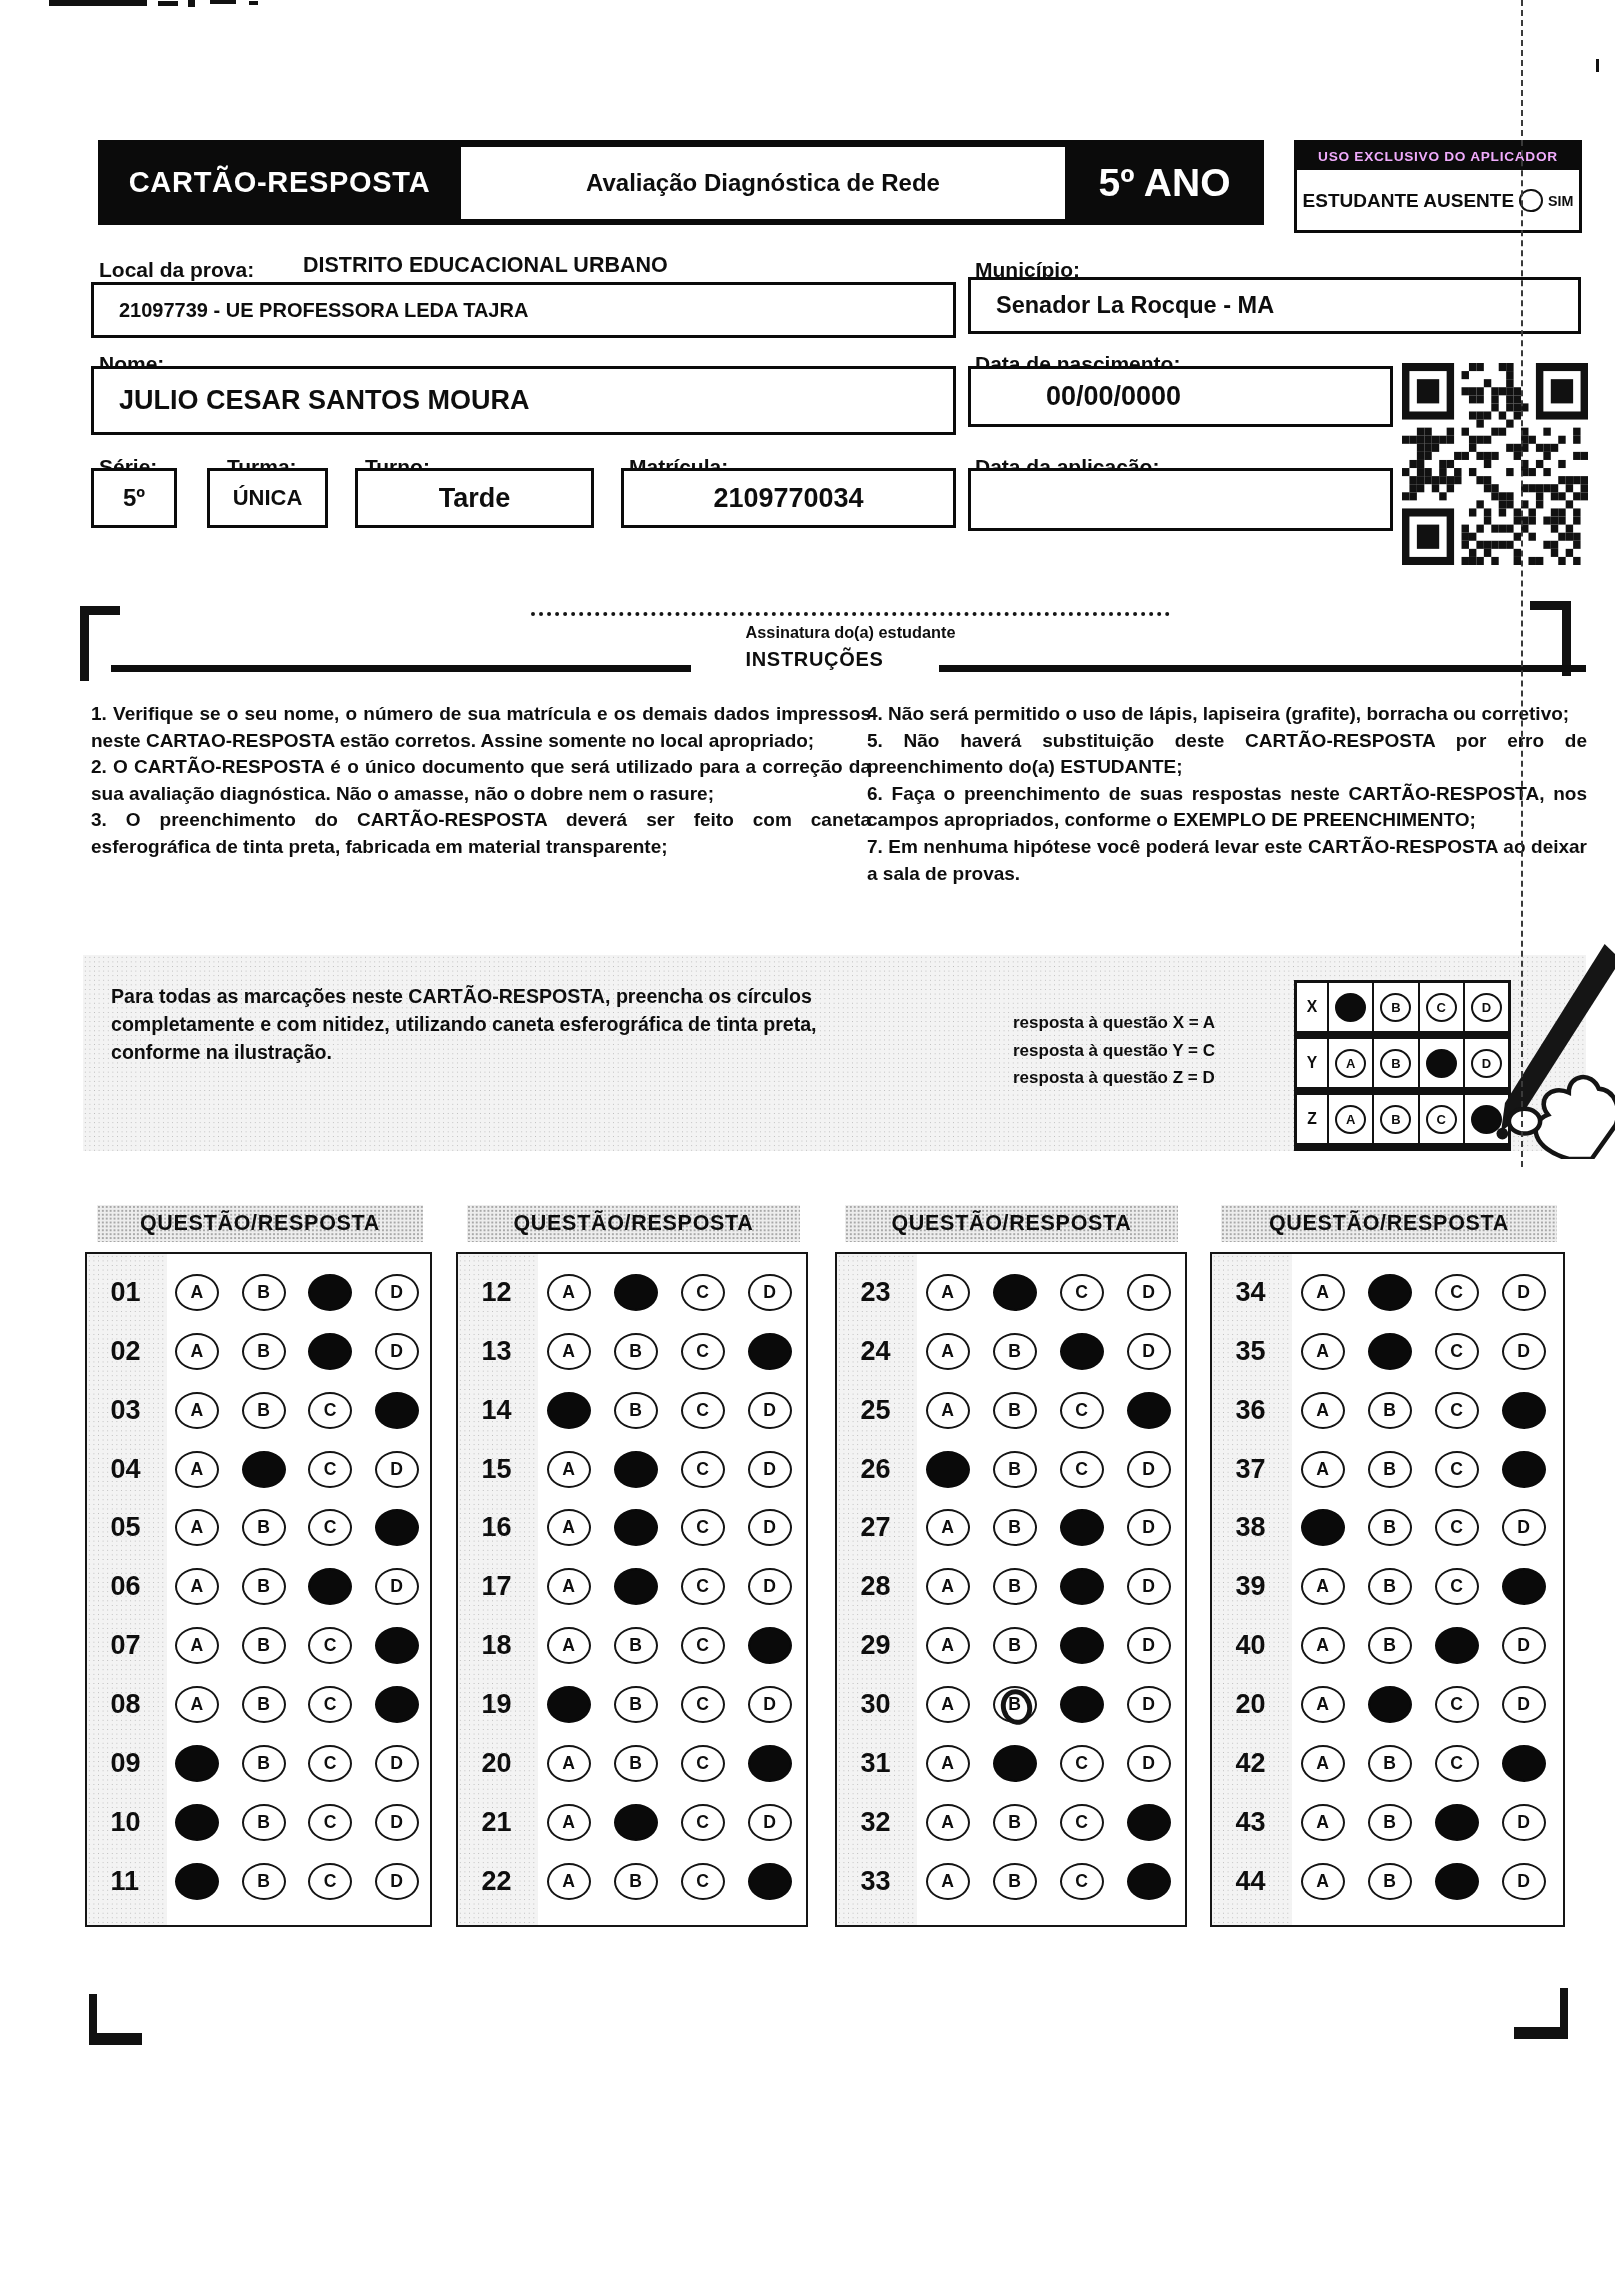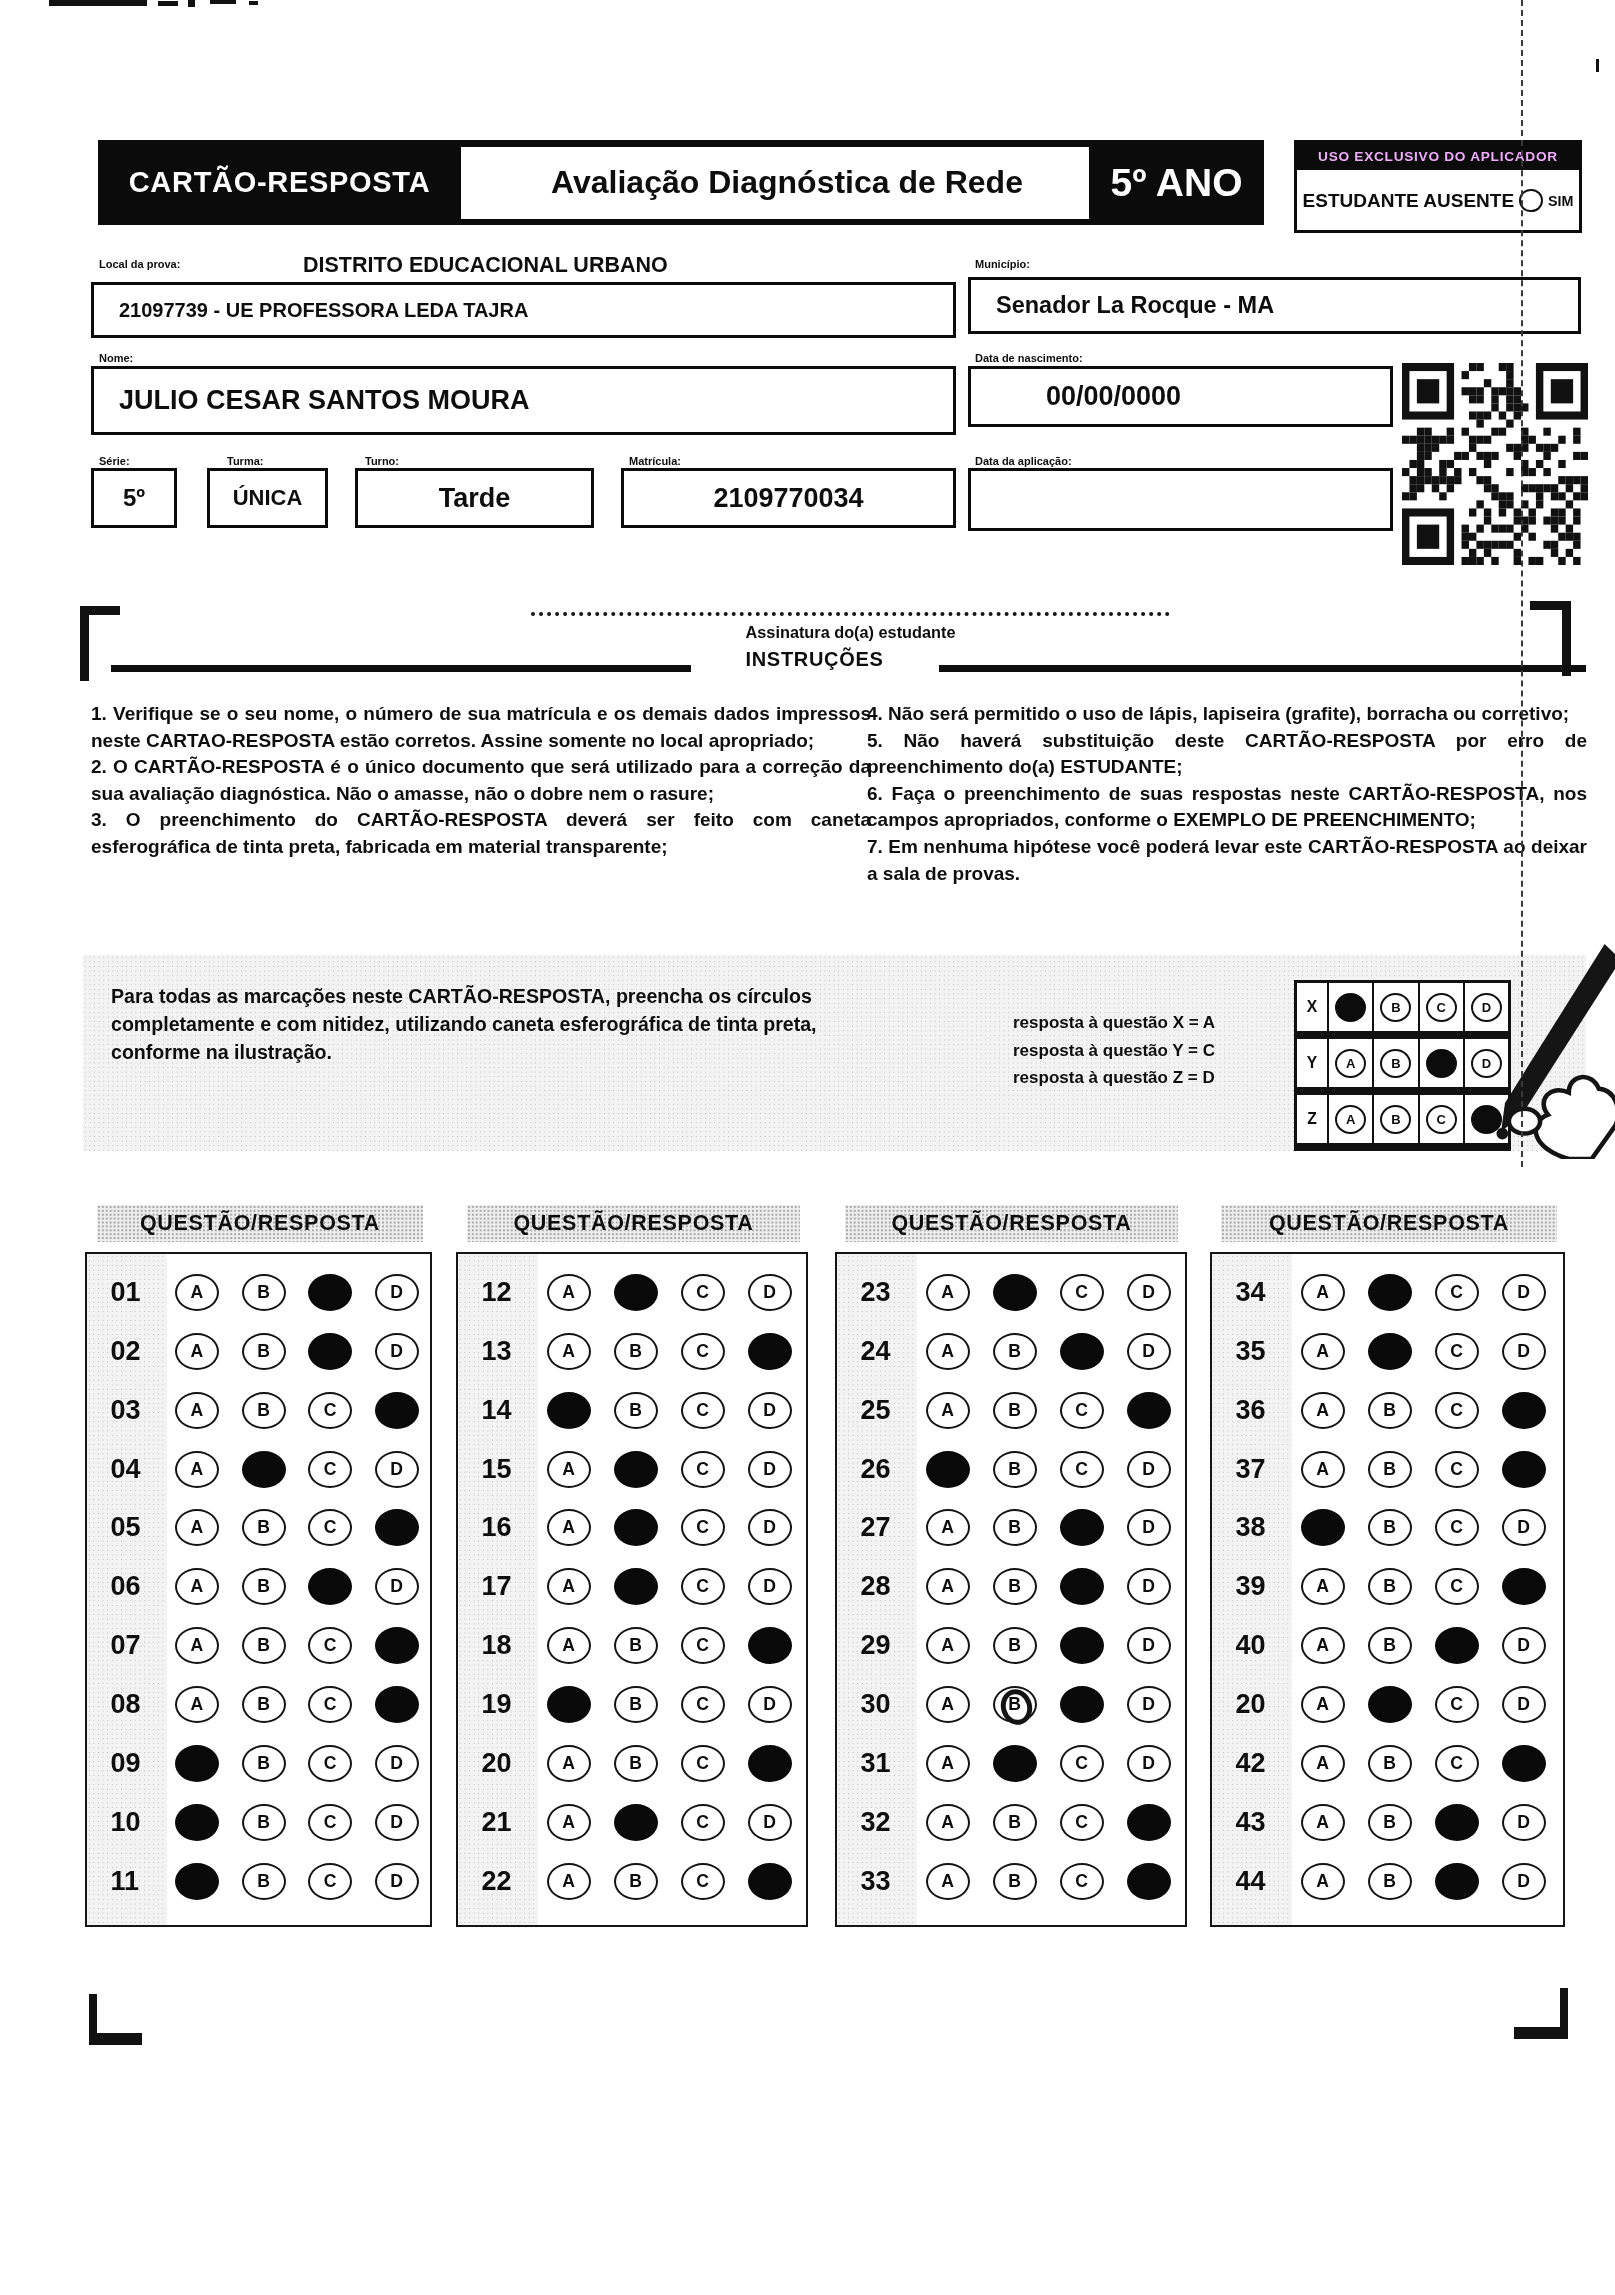--- a/index.html
+++ b/index.html
@@ -25,33 +25,33 @@
 
   
   .mark { position:absolute; background:#111; }
   .vdash { position:absolute; left:1521px; top:0; height:1167px; border-left:2px dashed #3a3a3a; z-index:50; }
 
   
   .band { left:98px; top:140px; width:1166px; height:85px; background:#0b0b0b; display:flex; align-items:stretch; }
   .band-left { width:363px; display:flex; align-items:center; justify-content:center;
                color:#fff; font-size:29px; font-weight:700; letter-spacing:0.7px; }
   .band-mid { width:604px; margin:6.5px 0; background:#fff; display:flex; align-items:center; justify-content:center;
-              font-size:32px; font-weight:700;padding-left:24px; }
+              font-size:24px; font-weight:700; }
   .band-right { flex:1; display:flex; align-items:center; justify-content:center;
                 color:#fff; font-size:39px; font-weight:700;border-radius:8px; }
   .usobox { left:1294px; top:140px; width:288px; height:93px; border:3.9px solid #0b0b0b; box-sizing:border-box; background:#fff; }
   .usobox .ttl { height:27px; background:#0b0b0b; color:#f0abfc; display:flex; align-items:center; justify-content:center;
                  font-size:13.7px; font-weight:700; letter-spacing:0.7px; }
   .usobox .bdy { height:61px; display:flex; align-items:center; justify-content:center; gap:5.2px; font-weight:700; }
   .usobox .bdy .lab { font-size:19px; }
   .usobox .bdy .sim { font-size:14.3px; }
   .circle-opt { width:23.5px; height:23.5px; border:2.6px solid #111; border-radius:50%; background:#fff; box-sizing:border-box; }
 
   
-  .lbl { position:absolute; font-size:11px; font-weight:700; }
+  .lbl { position:absolute; font-size:21px; font-weight:700; }
   .fbox { position:absolute; border:3.3px solid #0b0b0b; box-sizing:border-box; background:#fff;
           display:flex; align-items:center; font-weight:700; }
   .fbox.pad { padding-left:25px; }
   .fbox.ctr { justify-content:center; }
 
   
   .sigdots { left:531px; top:612px; width:639px; border-top:4.6px dotted #151515; }
   .siglabel { left:531px; top:623px; width:639px; text-align:center; font-size:16.3px; font-weight:700; }
 
   

